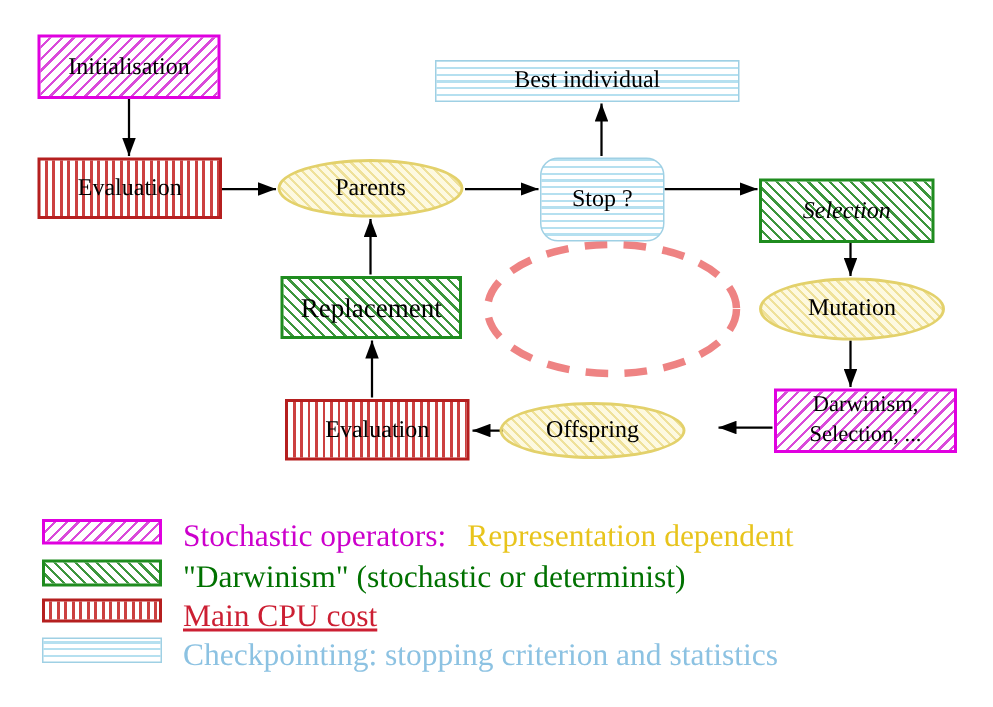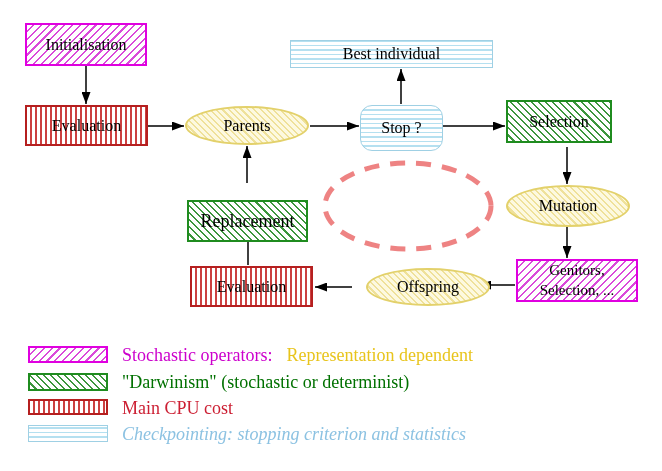--- a/index.html
+++ b/index.html
@@ -32,48 +32,48 @@
   }
   .ellipse-yellow {
     border:2px solid var(--yellow-border); border-radius:50%;
     background:repeating-linear-gradient(45deg,var(--yellow-bg),var(--yellow-bg) 3px,var(--yellow-hatch) 3px,var(--yellow-hatch) 4.5px);
   }
 
   #node-initialisation   { left:25px;  top:23px;  width:122px; height:43px; }
   #node-evaluation-top   { left:25px;  top:105px; width:123px; height:41px; }
   #node-parents          { left:185px; top:106px; width:124px; height:39px; }
   #node-best-individual  { left:290px; top:40px;  width:203px; height:28px; }
-  #node-stop             { left:360px; top:105px; width:83px;  height:46px; border-radius:12px; }
-  #node-selection        { left:506px; top:100px; width:106px; height:43px; }
-  #node-replacement      { left:187px; top:184px; width:121px; height:42px; font-size:18px;margin-top:16px; }
+  #node-stop             { left:360px; top:105px; width:83px;  height:56px; border-radius:12px; }
+  #node-selection        { left:506px; top:119px; width:117px; height:43px;font-style:italic; }
+  #node-replacement      { left:187px; top:184px; width:121px; height:42px; font-size:18px; }
   #node-genitors         { left:506px; top:185px; width:124px; height:42px; }
   #node-crossover        { left:516px; top:259px; width:122px; height:43px; font-size:15px; line-height:1.3; flex-direction:column; }
-  #node-offspring        { left:366px; top:268px; width:124px; height:38px;text-align:center; }
+  #node-offspring        { left:333px; top:268px; width:124px; height:38px;text-align:center; }
   #node-evaluation-bottom{ left:190px; top:266px; width:123px; height:41px; }
 
   #generation-label {
     position:absolute; left:323px; top:193px; width:170px; text-align:center;
     font-size:22px; color:var(--coral);
   }
 
   .legend-swatch { position:absolute; left:28px; width:80px; box-sizing:border-box; }
   #legend-swatch-1 { top:346px; height:17px; }
   #legend-swatch-2 { top:373px; height:18px; }
   #legend-swatch-3 { top:399px; height:16px; }
   #legend-swatch-4 { top:425px; height:17px; }
 
-  .legend-label { position:absolute; left:122px; font-size:18px; white-space:nowrap; }
+  .legend-label { position:absolute; left:122px; font-size:21px; white-space:nowrap; }
   #legend-label-1 { top:345px; }
   #legend-label-2 { top:372px; }
   #legend-label-3 { top:398px; }
-  #legend-label-4 { top:424px;font-style:italic; }
+  #legend-label-4 { top:424px; }
   .t-magenta { color:var(--magenta-text); }
   .t-gold    { color:var(--gold-text); margin-left:14px; }
   .t-green   { color:var(--green-text); }
-  .t-red     { color:var(--red-text); }
+  .t-red     { color:var(--red-text);text-decoration:underline; }
   .t-cyan    { color:var(--cyan-text); }
 </style>
 </head>
 <body>
 
 <div class="canvas">
 
   <svg class="edges" viewBox="0 0 662 471" xmlns="http://www.w3.org/2000/svg">
     <defs>
       <marker id="ah" viewBox="0 0 12 9" markerWidth="12" markerHeight="9" refX="12" refY="4.5" orient="auto" markerUnits="userSpaceOnUse">
@@ -123,21 +123,21 @@
   <div class="node hatch-green" id="node-replacement">
     <span>Replacement</span>
   </div>
 
 
   <div class="node ellipse-yellow" id="node-genitors">
     <span>Mutation</span>
   </div>
 
   <div class="node hatch-magenta" id="node-crossover">
-    <span>Genitors,</span>
+    <span>Darwinism,</span>
     <span>Selection, ...</span>
   </div>
 
   <div class="node ellipse-yellow" id="node-offspring">
     <span>Offspring</span>
   </div>
 
   <div class="node stripes-red" id="node-evaluation-bottom">
     <span>Evaluation</span>
   </div>

